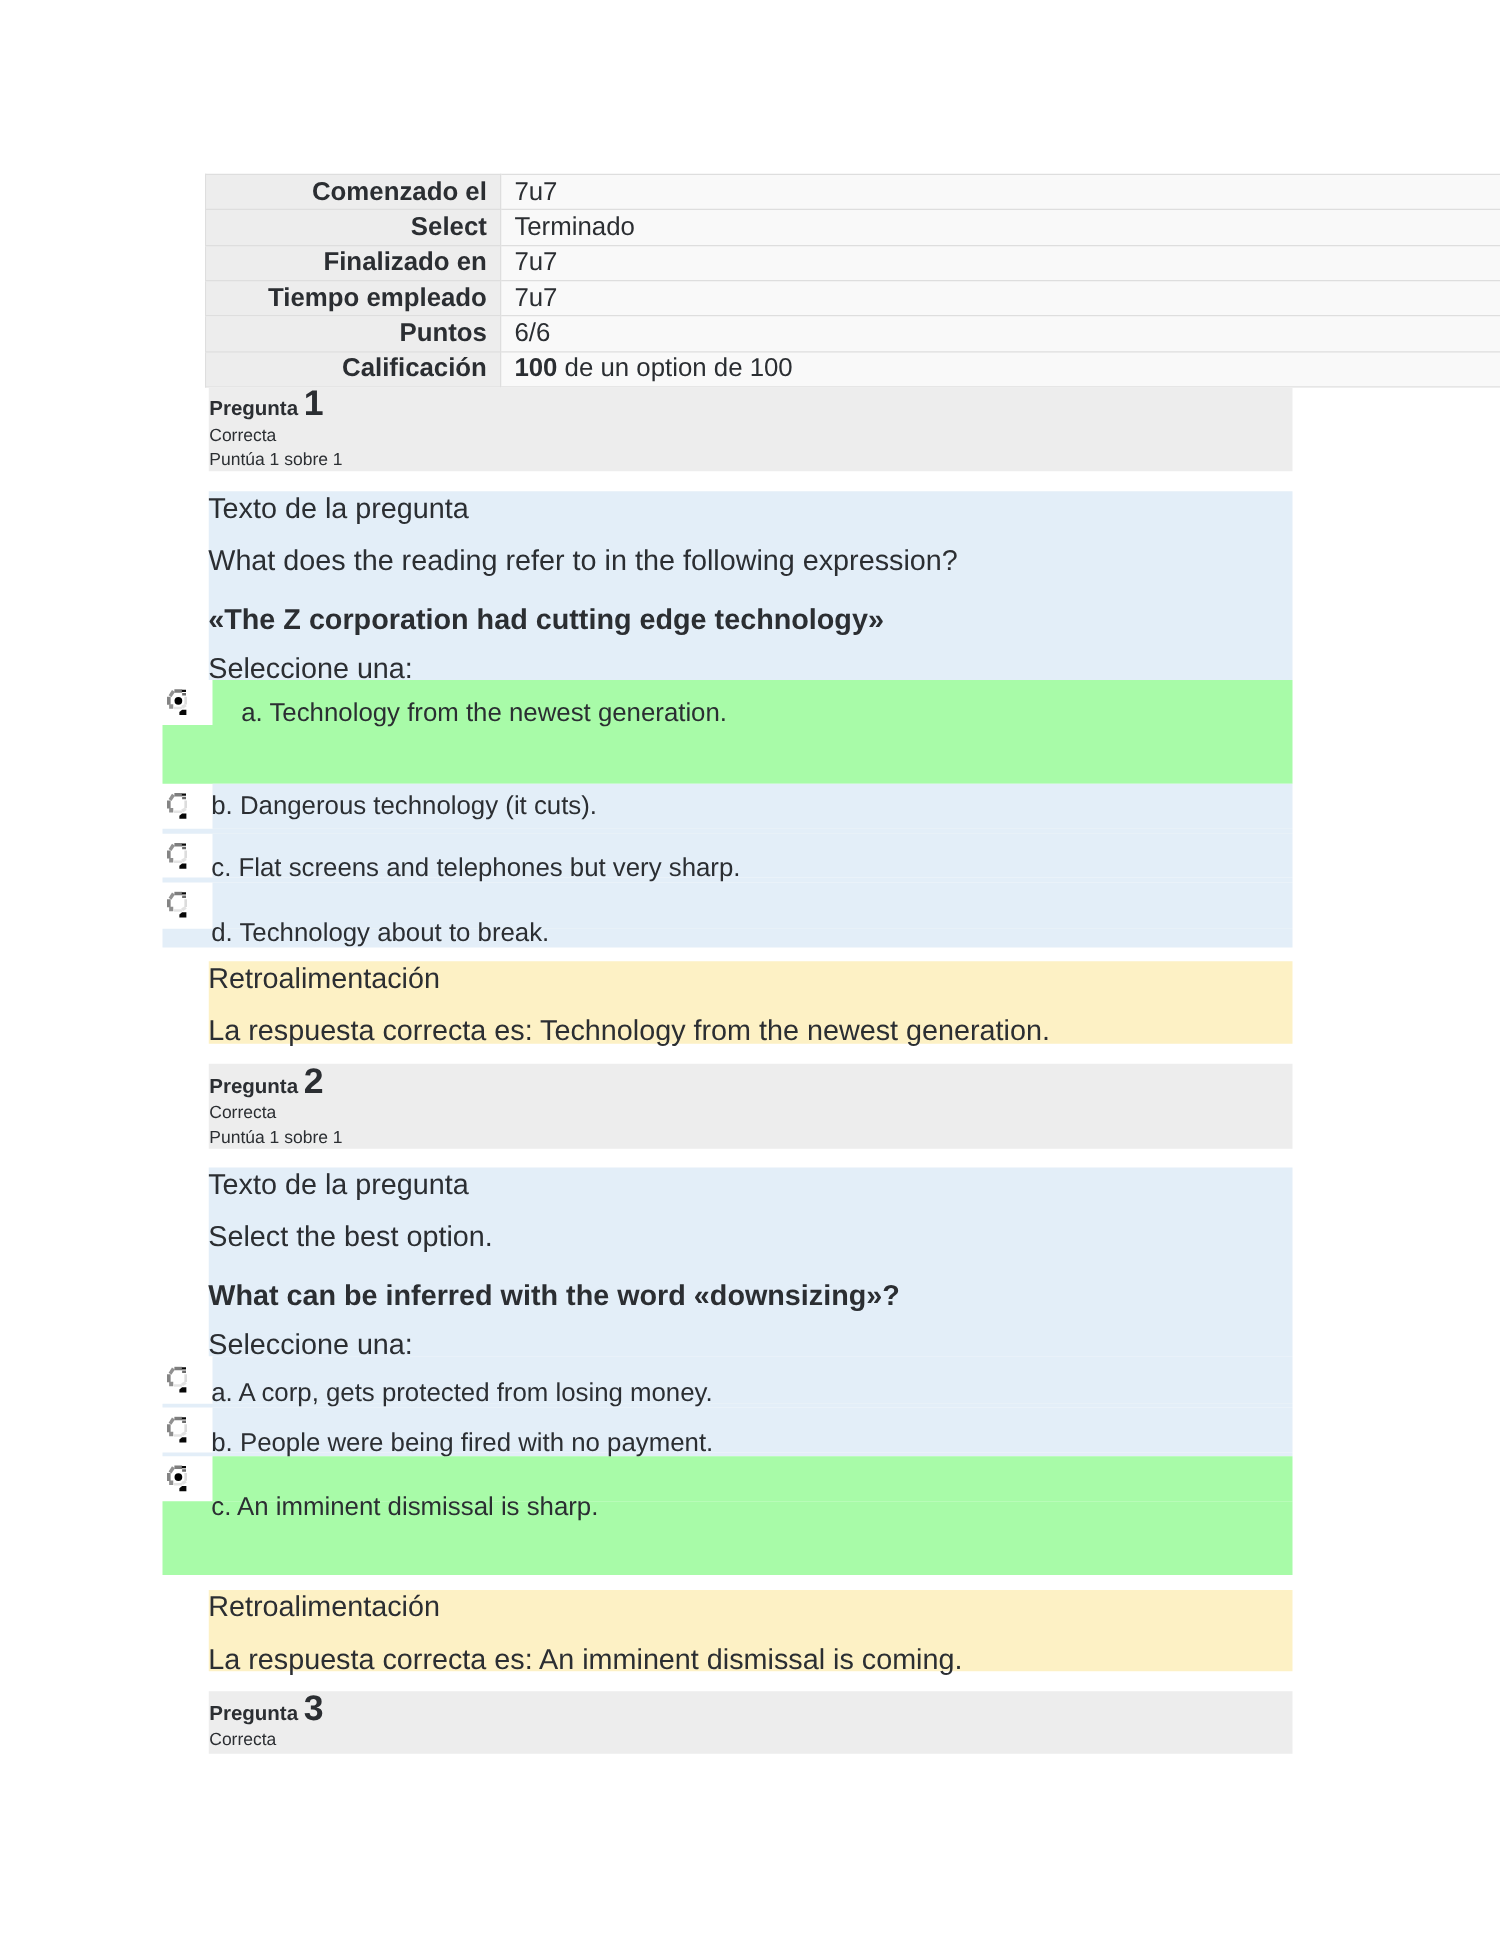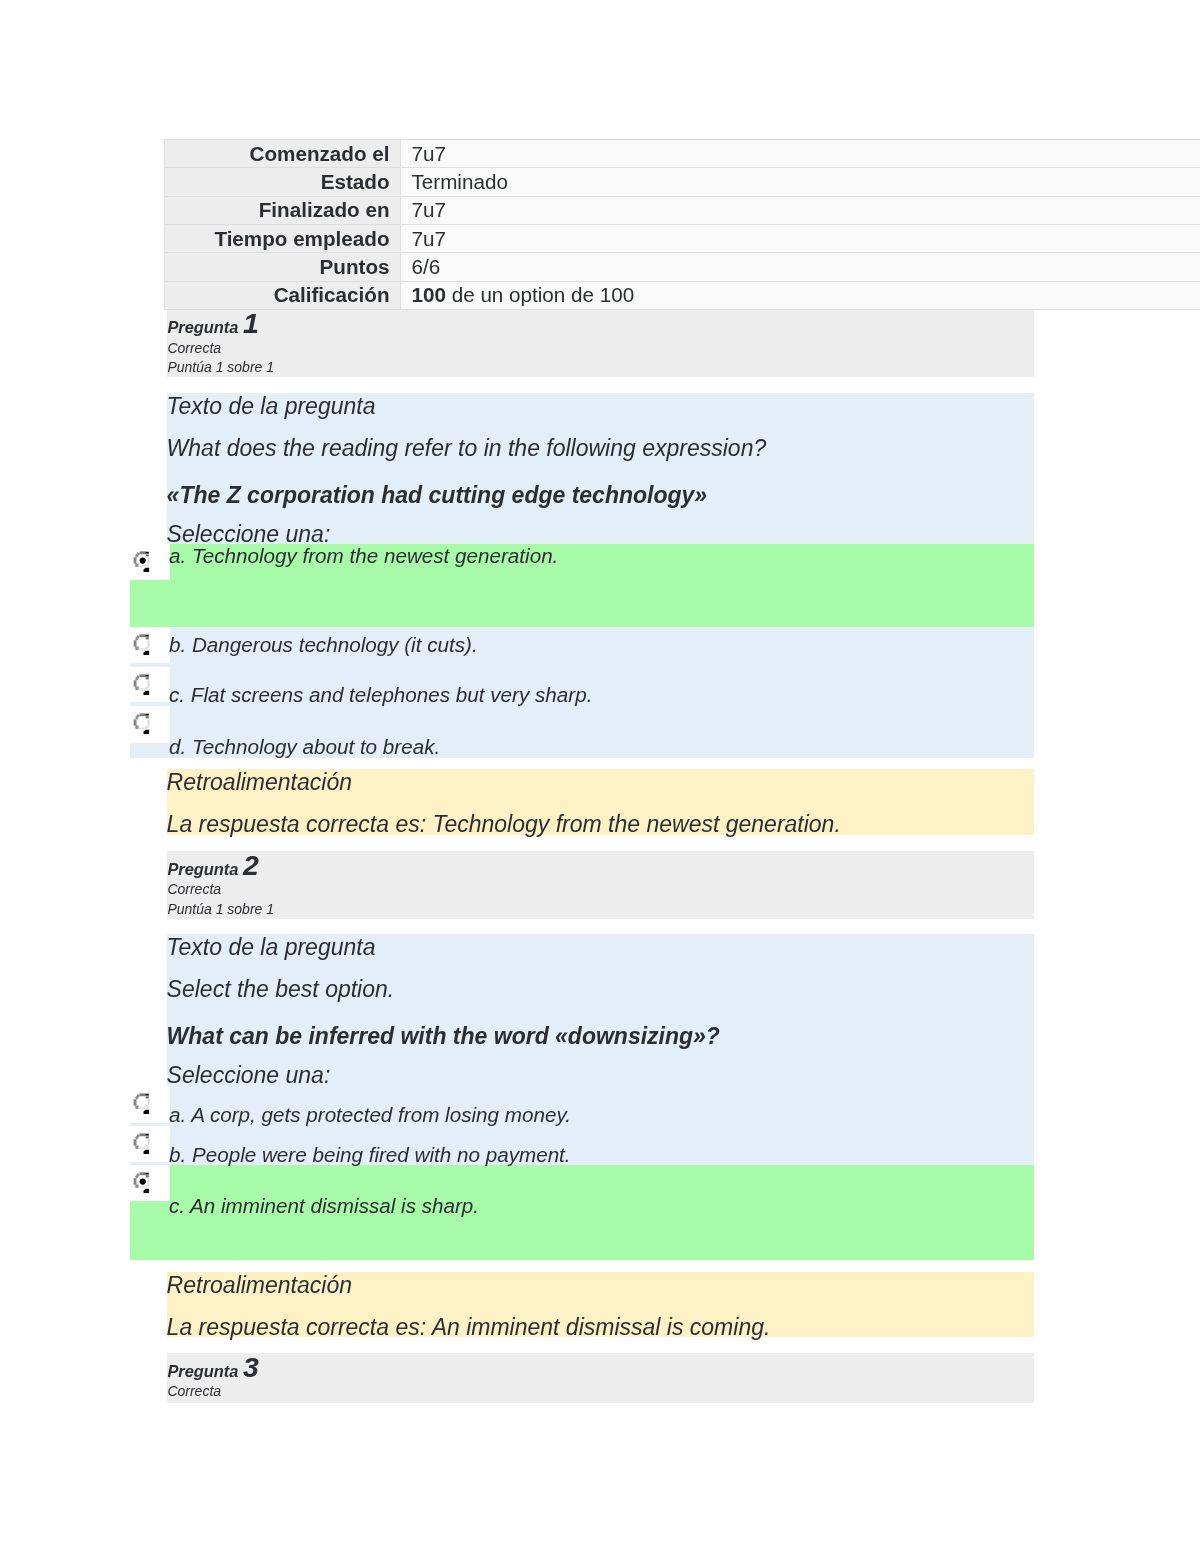--- a/index.html
+++ b/index.html
@@ -8,21 +8,21 @@
   .page{position:relative;width:1200px;height:1553px;overflow:hidden;background:#fff;}
 
   
   .summary{position:absolute;left:164px;top:139px;width:1062px;border-collapse:collapse;table-layout:fixed;}
   .summary td{border:1px solid #dedede;font-size:20.65px;line-height:24px;padding:0 10.5px;
               box-sizing:border-box;height:28.33px;vertical-align:middle;}
   .summary td.k{width:236px;background:#ededed;text-align:right;font-weight:bold;}
   .summary td.v{background:#f9f9f9;}
 
   
-  .layer{position:absolute;left:0;top:0;width:1104px;height:1553px;font-style:italic;}
+  .layer{position:absolute;left:0;top:0;width:1104px;height:1553px;}
   .blk{position:absolute;left:166.5px;width:867px;}
   .opt-bg{position:absolute;left:166.5px;width:867px;}
   .opt-row{position:absolute;left:166.5px;width:867px;height:0;}
   .gray{background:#ededed;}
   .blue{background:#e3eef8;}
   .green{background:#a8fba8;}
   .yellow{background:#fdf1c5;}
 
   .info-ttl{position:absolute;left:0.9px;font-size:16.4px;font-weight:bold;line-height:1;white-space:nowrap;}
   .info-ttl .no{font-size:28.5px;line-height:1;font-weight:bold;}
@@ -69,21 +69,21 @@
     </defs>
   </svg>
 
   <table class="summary">
       <tbody>
     <tr>
           <td class="k">Comenzado el</td>
           <td class="v">7u7</td>
         </tr>
     <tr>
-          <td class="k">Estado</td>
+          <td class="k">Select</td>
           <td class="v">Terminado</td>
         </tr>
     <tr>
           <td class="k">Finalizado en</td>
           <td class="v">7u7</td>
         </tr>
     <tr>
           <td class="k">Tiempo empleado</td>
           <td class="v">7u7</td>
         </tr>
@@ -153,21 +153,21 @@
       <div class="ptext" style="top:130.3px;">Seleccione una:</div>
     </div>
 
     <div class="opt-row" style="top:544.0px;">
       <span class="radio" style="left:-33.7px;top:7.2px;">
           <svg viewBox="0 0 20 24">
             <use href="#radio-base"></use>
             <use href="#radio-dot"></use>
           </svg>
         </span>
-      <span class="opt-tx" style="top:2px;">a. Technology from the newest generation.</span>
+      <span class="opt-tx" style="top:17px;margin-left:24px;">a. Technology from the newest generation.</span>
     </div>
     <div class="opt-row" style="top:627.2px;">
       <span class="radio" style="left:-33.7px;top:7.2px;">
           <svg viewBox="0 0 20 24">
             <use href="#radio-base"></use>
           </svg>
         </span>
       <span class="opt-tx" style="top:8px;">b. Dangerous technology (it cuts).</span>
     </div>
     <div class="opt-row" style="top:666.8px;">

